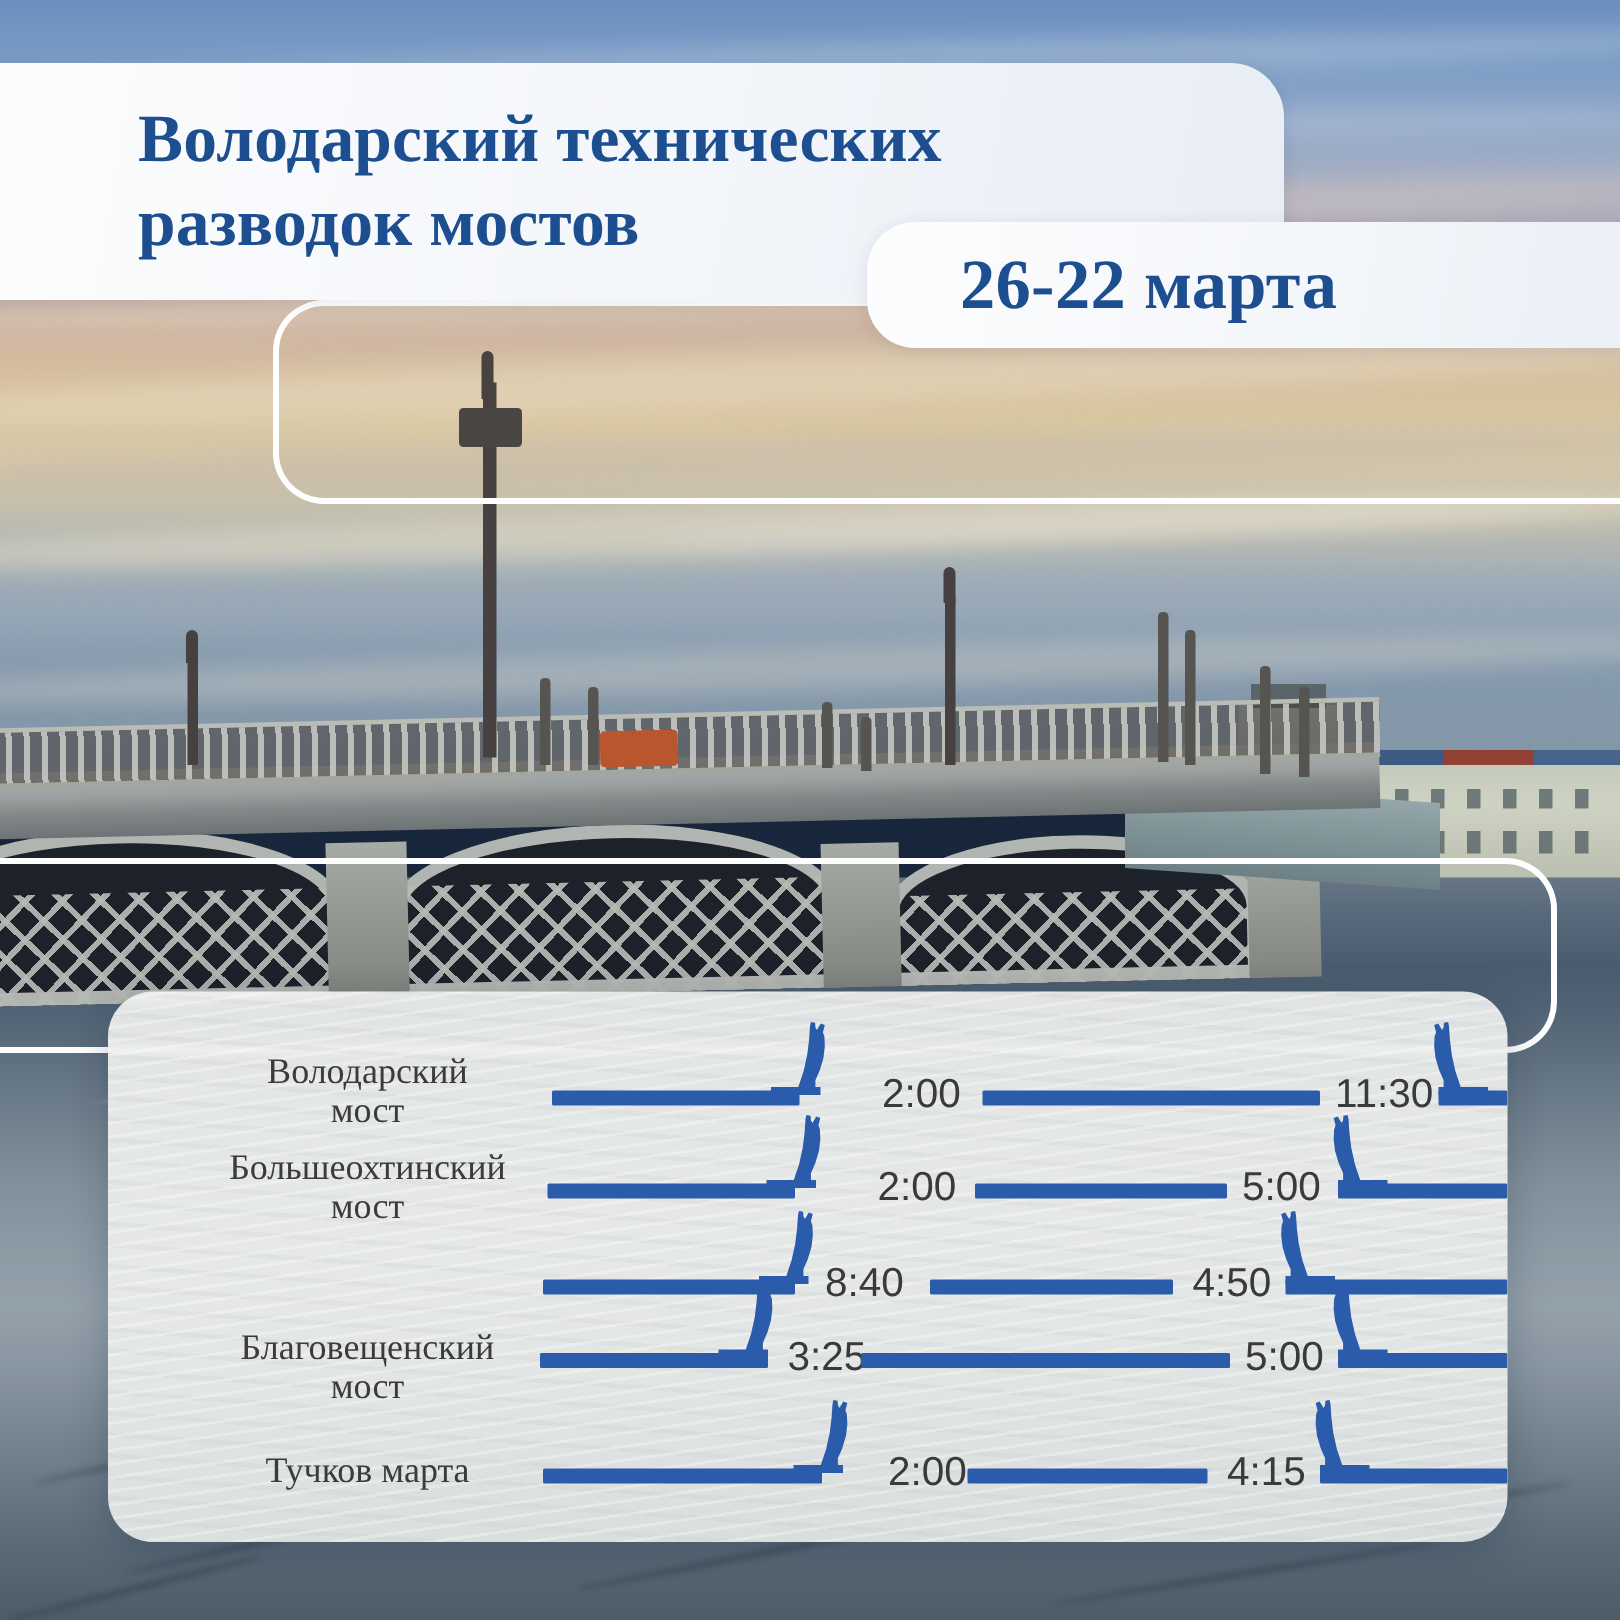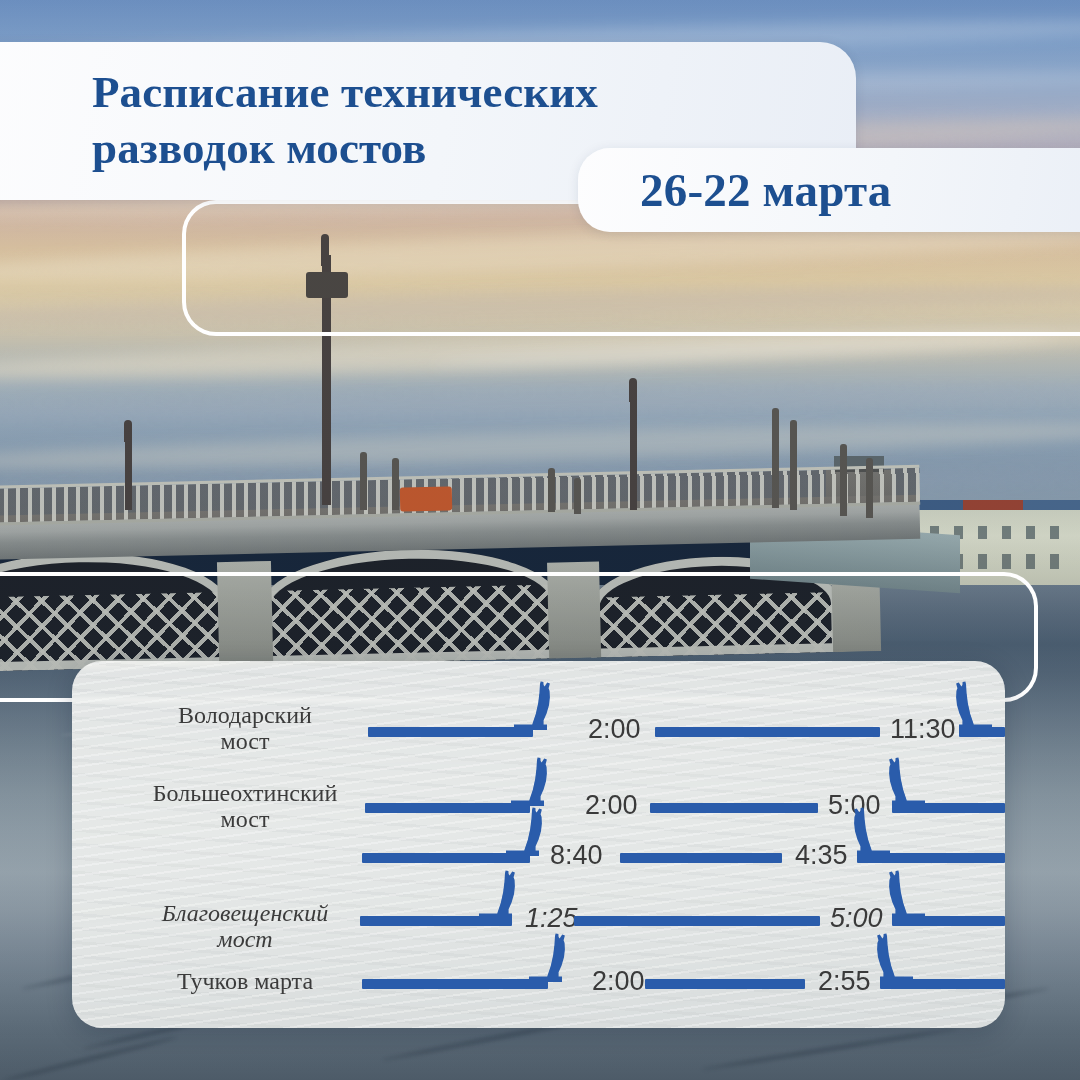--- a/index.html
+++ b/index.html
@@ -311,21 +311,21 @@
     <div class="spire" style="left:840px;top:444px;height:72px;"></div>
     <div class="spire" style="left:866px;top:458px;height:60px;"></div>
 
     <div class="phototint"></div>
   </div>
 
   <div class="outline outline-top"></div>
   <div class="outline outline-bottom"></div>
 
   <div class="banner banner-title">
-    <div class="title-text">Расписание технических
+    <div class="title-text">Володарский технических
 разводок мостов</div>
   </div>
 
   <div class="banner banner-date">
     <div class="date-text">26-22 марта</div>
   </div>
 
   <div class="card">
     <div class="card-grain"></div>
     <div class="rows" id="rows">
@@ -343,21 +343,21 @@
           <div class="bar" style="left: 583px; width: 225px; top: 30px;"></div>
           <div class="time" style="left: 818px; top: 17px;">11:30</div>
           <div class="bridge-ico flip" style="left: 875px; top: -16px;">
   <svg viewBox="0 0 46 56" xmlns="http://www.w3.org/2000/svg" aria-hidden="true">
     <path fill="#2a5cab" d="M27.0 3.0 L27.6 0.4 L30.4 0.9 L30.6 3.9 L31.6 5.6 L34.2 1.4 L36.9 2.4 L35.6 7.2 L36.6 10.0 L36.9 16.5 L36.0 24.2 L33.6 32.4 L30.6 39.2 L30.6 43.6 L34.0 43.6 L34.0 49.0 L1.0 49.0 L1.0 43.6 L19.2 43.6 L22.8 33.0 L25.2 22.0 L26.4 12.0 Z"></path>
     <path fill="#2a5cab" opacity="0.55" d="M26.6 13.0 L25.4 22.6 L23.0 32.8 L20.4 41.0 L22.6 41.0 L25.2 32.2 L27.4 22.0 L28.2 13.2 Z"></path>
   </svg>
 </div>
           <div class="bar" style="left: 887px; width: 46px; top: 30px;"></div>
         </div>
-        <div class="row" style="top: 112px;">
+        <div class="row" style="top: 98px;">
           <div class="row-label" style="top: 7px;">Большеохтинский
 мост</div>
           <div class="bar" style="left: 293px; width: 165px; top: 30px;"></div>
           <div class="bridge-ico" style="left: 438px; top: -16px;">
   <svg viewBox="0 0 46 56" xmlns="http://www.w3.org/2000/svg" aria-hidden="true">
     <path fill="#2a5cab" d="M27.0 3.0 L27.6 0.4 L30.4 0.9 L30.6 3.9 L31.6 5.6 L34.2 1.4 L36.9 2.4 L35.6 7.2 L36.6 10.0 L36.9 16.5 L36.0 24.2 L33.6 32.4 L30.6 39.2 L30.6 43.6 L34.0 43.6 L34.0 49.0 L1.0 49.0 L1.0 43.6 L19.2 43.6 L22.8 33.0 L25.2 22.0 L26.4 12.0 Z"></path>
     <path fill="#2a5cab" opacity="0.55" d="M26.6 13.0 L25.4 22.6 L23.0 32.8 L20.4 41.0 L22.6 41.0 L25.2 32.2 L27.4 22.0 L28.2 13.2 Z"></path>
   </svg>
 </div>
           <div class="time" style="left: 513px; top: 17px;">2:00</div>
@@ -374,40 +374,40 @@
         <div class="row" style="top: 162px;">
           <div class="bar" style="left: 290px; width: 168px; top: 30px;"></div>
           <div class="bridge-ico" style="left: 433px; top: -16px;">
   <svg viewBox="0 0 46 56" xmlns="http://www.w3.org/2000/svg" aria-hidden="true">
     <path fill="#2a5cab" d="M27.0 3.0 L27.6 0.4 L30.4 0.9 L30.6 3.9 L31.6 5.6 L34.2 1.4 L36.9 2.4 L35.6 7.2 L36.6 10.0 L36.9 16.5 L36.0 24.2 L33.6 32.4 L30.6 39.2 L30.6 43.6 L34.0 43.6 L34.0 49.0 L1.0 49.0 L1.0 43.6 L19.2 43.6 L22.8 33.0 L25.2 22.0 L26.4 12.0 Z"></path>
     <path fill="#2a5cab" opacity="0.55" d="M26.6 13.0 L25.4 22.6 L23.0 32.8 L20.4 41.0 L22.6 41.0 L25.2 32.2 L27.4 22.0 L28.2 13.2 Z"></path>
   </svg>
 </div>
           <div class="time" style="left: 478px; top: 17px;">8:40</div>
           <div class="bar" style="left: 548px; width: 162px; top: 30px;"></div>
-          <div class="time" style="left: 723px; top: 17px;">4:35</div>
+          <div class="time" style="left: 723px; top: 17px;">4:50</div>
           <div class="bridge-ico flip" style="left: 773px; top: -16px;">
   <svg viewBox="0 0 46 56" xmlns="http://www.w3.org/2000/svg" aria-hidden="true">
     <path fill="#2a5cab" d="M27.0 3.0 L27.6 0.4 L30.4 0.9 L30.6 3.9 L31.6 5.6 L34.2 1.4 L36.9 2.4 L35.6 7.2 L36.6 10.0 L36.9 16.5 L36.0 24.2 L33.6 32.4 L30.6 39.2 L30.6 43.6 L34.0 43.6 L34.0 49.0 L1.0 49.0 L1.0 43.6 L19.2 43.6 L22.8 33.0 L25.2 22.0 L26.4 12.0 Z"></path>
     <path fill="#2a5cab" opacity="0.55" d="M26.6 13.0 L25.4 22.6 L23.0 32.8 L20.4 41.0 L22.6 41.0 L25.2 32.2 L27.4 22.0 L28.2 13.2 Z"></path>
   </svg>
 </div>
           <div class="bar" style="left: 785px; width: 148px; top: 30px;"></div>
         </div>
-        <div class="row" style="top: 225px; font-style: italic;">
+        <div class="row" style="top: 211px;">
           <div class="row-label" style="top: 14px;">Благовещенский
 мост</div>
           <div class="bar" style="left: 288px; width: 152px; top: 30px;"></div>
           <div class="bridge-ico" style="left: 406px; top: -16px;">
   <svg viewBox="0 0 46 56" xmlns="http://www.w3.org/2000/svg" aria-hidden="true">
     <path fill="#2a5cab" d="M27.0 3.0 L27.6 0.4 L30.4 0.9 L30.6 3.9 L31.6 5.6 L34.2 1.4 L36.9 2.4 L35.6 7.2 L36.6 10.0 L36.9 16.5 L36.0 24.2 L33.6 32.4 L30.6 39.2 L30.6 43.6 L34.0 43.6 L34.0 49.0 L1.0 49.0 L1.0 43.6 L19.2 43.6 L22.8 33.0 L25.2 22.0 L26.4 12.0 Z"></path>
     <path fill="#2a5cab" opacity="0.55" d="M26.6 13.0 L25.4 22.6 L23.0 32.8 L20.4 41.0 L22.6 41.0 L25.2 32.2 L27.4 22.0 L28.2 13.2 Z"></path>
   </svg>
 </div>
-          <div class="time" style="left: 453px; top: 17px;">1:25</div>
+          <div class="time" style="left: 453px; top: 17px;">3:25</div>
           <div class="bar" style="left: 502px; width: 246px; top: 30px;"></div>
           <div class="time" style="left: 758px; top: 17px;">5:00</div>
           <div class="bridge-ico flip" style="left: 808px; top: -16px;">
   <svg viewBox="0 0 46 56" xmlns="http://www.w3.org/2000/svg" aria-hidden="true">
     <path fill="#2a5cab" d="M27.0 3.0 L27.6 0.4 L30.4 0.9 L30.6 3.9 L31.6 5.6 L34.2 1.4 L36.9 2.4 L35.6 7.2 L36.6 10.0 L36.9 16.5 L36.0 24.2 L33.6 32.4 L30.6 39.2 L30.6 43.6 L34.0 43.6 L34.0 49.0 L1.0 49.0 L1.0 43.6 L19.2 43.6 L22.8 33.0 L25.2 22.0 L26.4 12.0 Z"></path>
     <path fill="#2a5cab" opacity="0.55" d="M26.6 13.0 L25.4 22.6 L23.0 32.8 L20.4 41.0 L22.6 41.0 L25.2 32.2 L27.4 22.0 L28.2 13.2 Z"></path>
   </svg>
 </div>
           <div class="bar" style="left: 820px; width: 113px; top: 30px;"></div>
         </div>
@@ -415,21 +415,21 @@
           <div class="row-label" style="top: 19px;">Тучков марта</div>
           <div class="bar" style="left: 290px; width: 186px; top: 30px;"></div>
           <div class="bridge-ico" style="left: 456px; top: -16px;">
   <svg viewBox="0 0 46 56" xmlns="http://www.w3.org/2000/svg" aria-hidden="true">
     <path fill="#2a5cab" d="M27.0 3.0 L27.6 0.4 L30.4 0.9 L30.6 3.9 L31.6 5.6 L34.2 1.4 L36.9 2.4 L35.6 7.2 L36.6 10.0 L36.9 16.5 L36.0 24.2 L33.6 32.4 L30.6 39.2 L30.6 43.6 L34.0 43.6 L34.0 49.0 L1.0 49.0 L1.0 43.6 L19.2 43.6 L22.8 33.0 L25.2 22.0 L26.4 12.0 Z"></path>
     <path fill="#2a5cab" opacity="0.55" d="M26.6 13.0 L25.4 22.6 L23.0 32.8 L20.4 41.0 L22.6 41.0 L25.2 32.2 L27.4 22.0 L28.2 13.2 Z"></path>
   </svg>
 </div>
           <div class="time" style="left: 520px; top: 17px;">2:00</div>
           <div class="bar" style="left: 573px; width: 160px; top: 30px;"></div>
-          <div class="time" style="left: 746px; top: 17px;">2:55</div>
+          <div class="time" style="left: 746px; top: 17px;">4:15</div>
           <div class="bridge-ico flip" style="left: 796px; top: -16px;">
   <svg viewBox="0 0 46 56" xmlns="http://www.w3.org/2000/svg" aria-hidden="true">
     <path fill="#2a5cab" d="M27.0 3.0 L27.6 0.4 L30.4 0.9 L30.6 3.9 L31.6 5.6 L34.2 1.4 L36.9 2.4 L35.6 7.2 L36.6 10.0 L36.9 16.5 L36.0 24.2 L33.6 32.4 L30.6 39.2 L30.6 43.6 L34.0 43.6 L34.0 49.0 L1.0 49.0 L1.0 43.6 L19.2 43.6 L22.8 33.0 L25.2 22.0 L26.4 12.0 Z"></path>
     <path fill="#2a5cab" opacity="0.55" d="M26.6 13.0 L25.4 22.6 L23.0 32.8 L20.4 41.0 L22.6 41.0 L25.2 32.2 L27.4 22.0 L28.2 13.2 Z"></path>
   </svg>
 </div>
           <div class="bar" style="left: 808px; width: 125px; top: 30px;"></div>
         </div>
       </div>
   </div>

